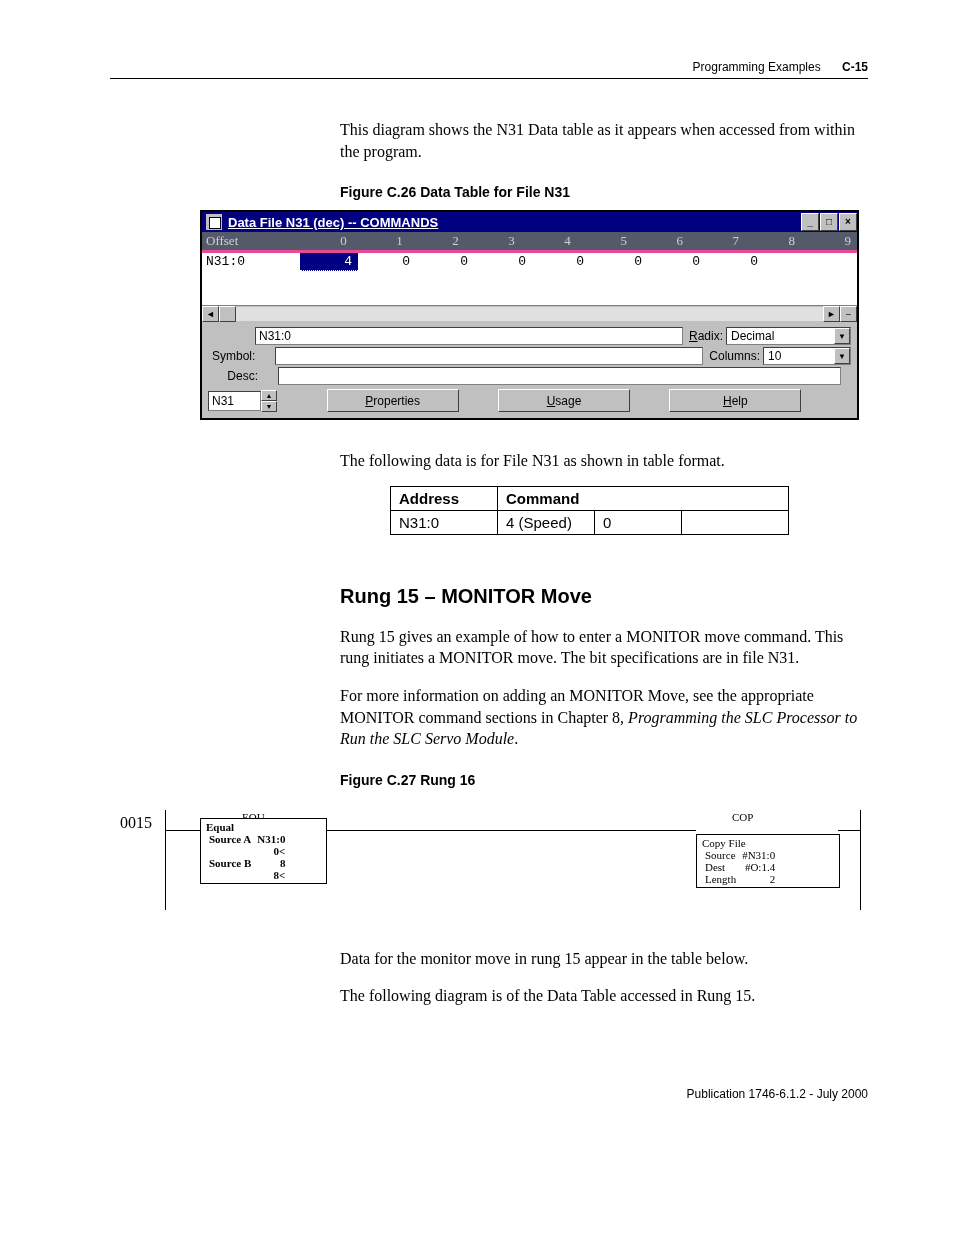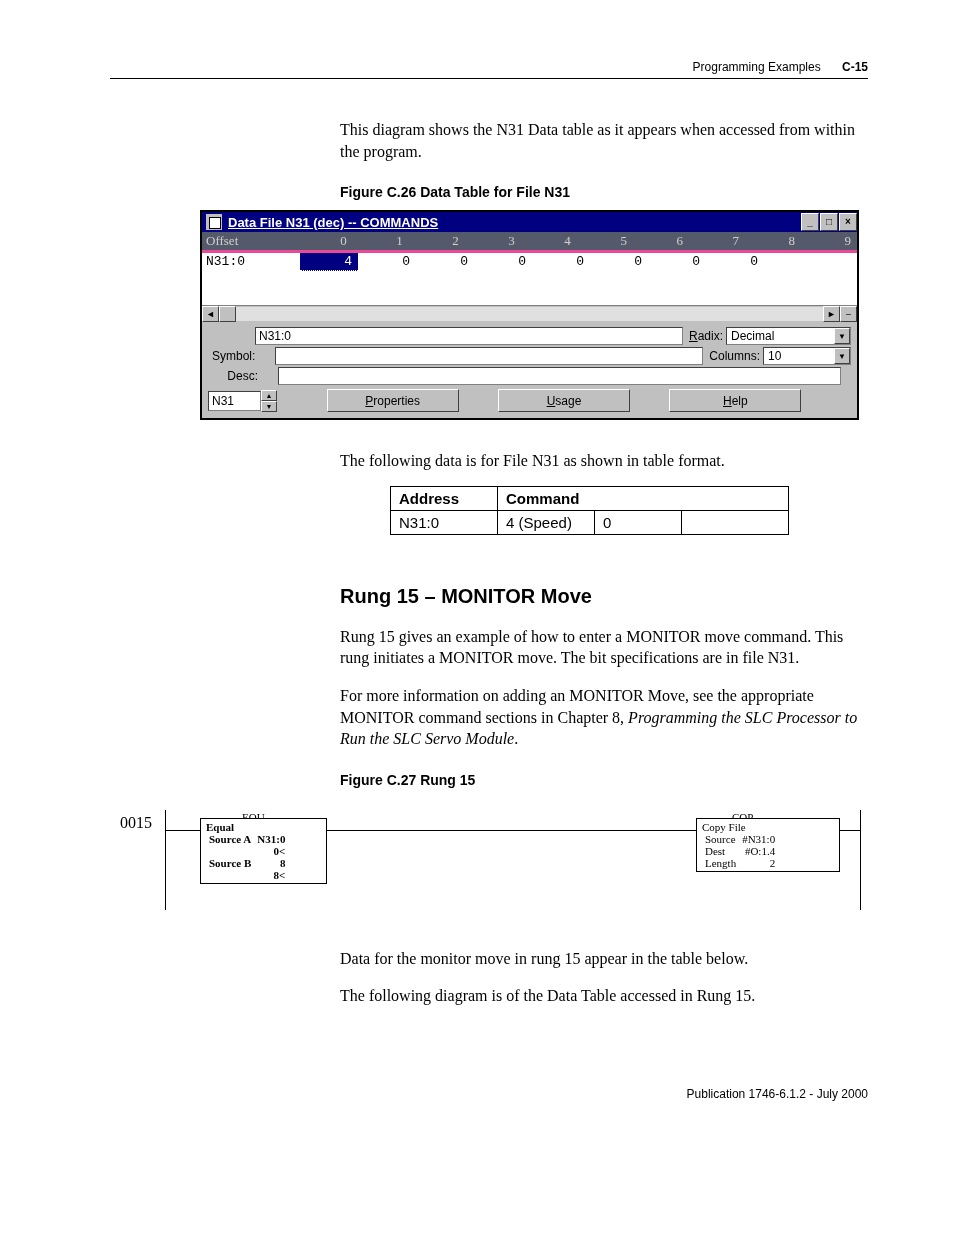--- a/index.html
+++ b/index.html
@@ -342,21 +342,21 @@
     </tbody>
       </table>
 
     <div class="section-heading">Rung 15 – MONITOR Move</div>
 
     <p class="body-text">Rung 15 gives an example of how to enter a MONITOR move command.  This rung initiates a MONITOR move.  The bit specifications are in file N31.</p>
     <p class="body-text">
       <span>For more information on adding an MONITOR Move, see the appropriate MONITOR command sections in Chapter 8, </span><i>Programming the SLC Processor to Run the SLC Servo Module</i><span>.</span>
     </p>
 
-    <div class="fig-caption">Figure C.27 Rung 15</div>
+    <div class="fig-caption">Figure C.27 Rung 16</div>
   </div>
 
   <div class="ladder-wrap">
     <div class="ladder-num">0015</div>
     <div class="ladder-rail-left"></div>
     <div class="ladder-rail-right"></div>
     <div class="ladder-hline" style="left:55px;width:35px;"></div>
     <div class="ladder-hline" style="left:216px;width:370px;"></div>
     <div class="ladder-hline" style="left:728px;width:22px;"></div>
 
@@ -379,21 +379,21 @@
             </tr>
         <tr>
               <td></td>
               <td class="r">8&lt;</td>
             </tr>
       </tbody>
         </table>
     </div>
 
     <div class="ladder-box-title" style="left:620px;top:13px;">COP</div>
-    <div class="ladder-box" style="left:586px;top:20px;width:132px;">
+    <div class="ladder-box" style="left:586px;top:36px;width:132px;">
       <div>Copy File</div>
       <table>
         <tbody>
             <tr>
               <td>Source</td>
               <td class="r">#N31:0</td>
             </tr>
         <tr>
               <td>Dest</td>
               <td class="r">#O:1.4</td>

